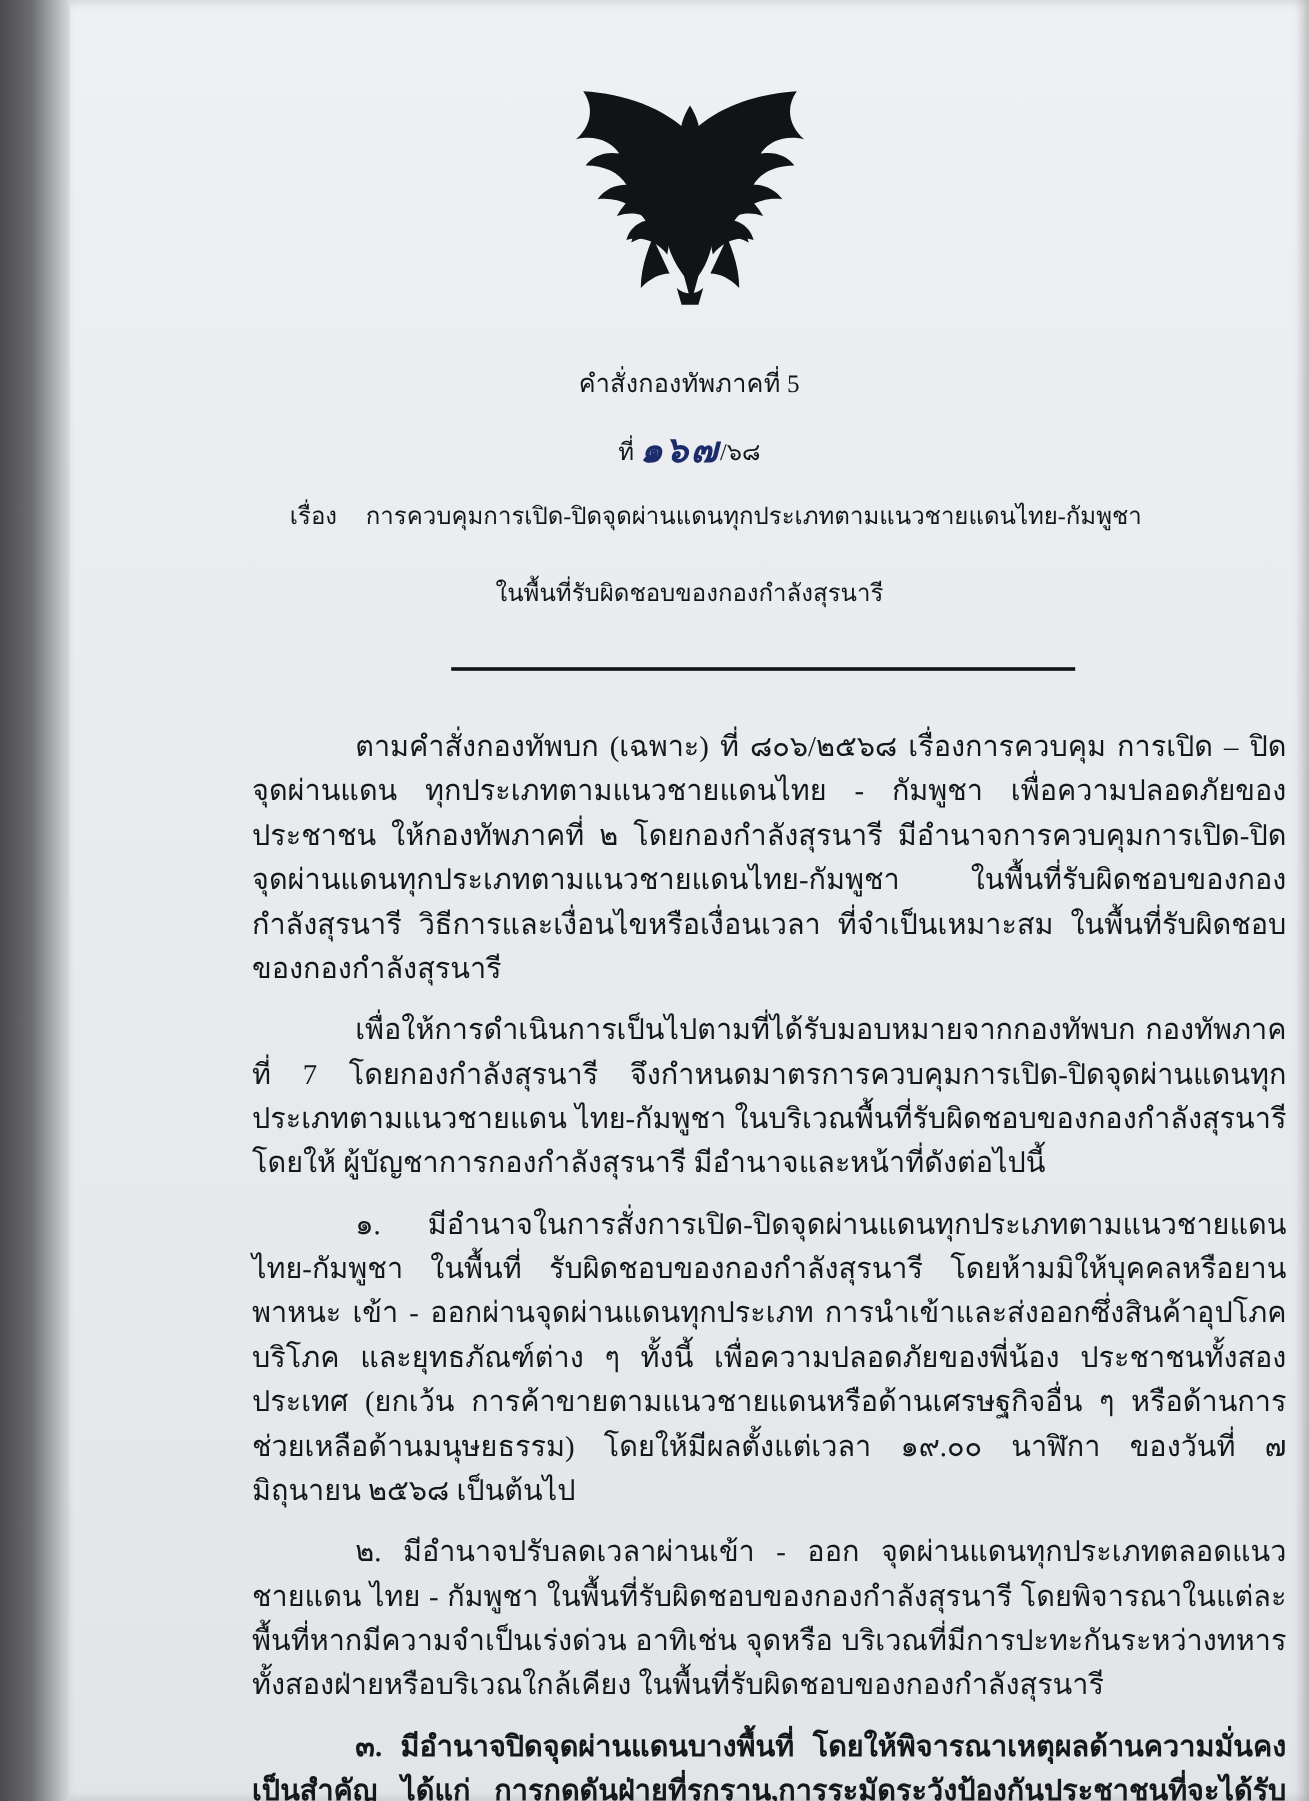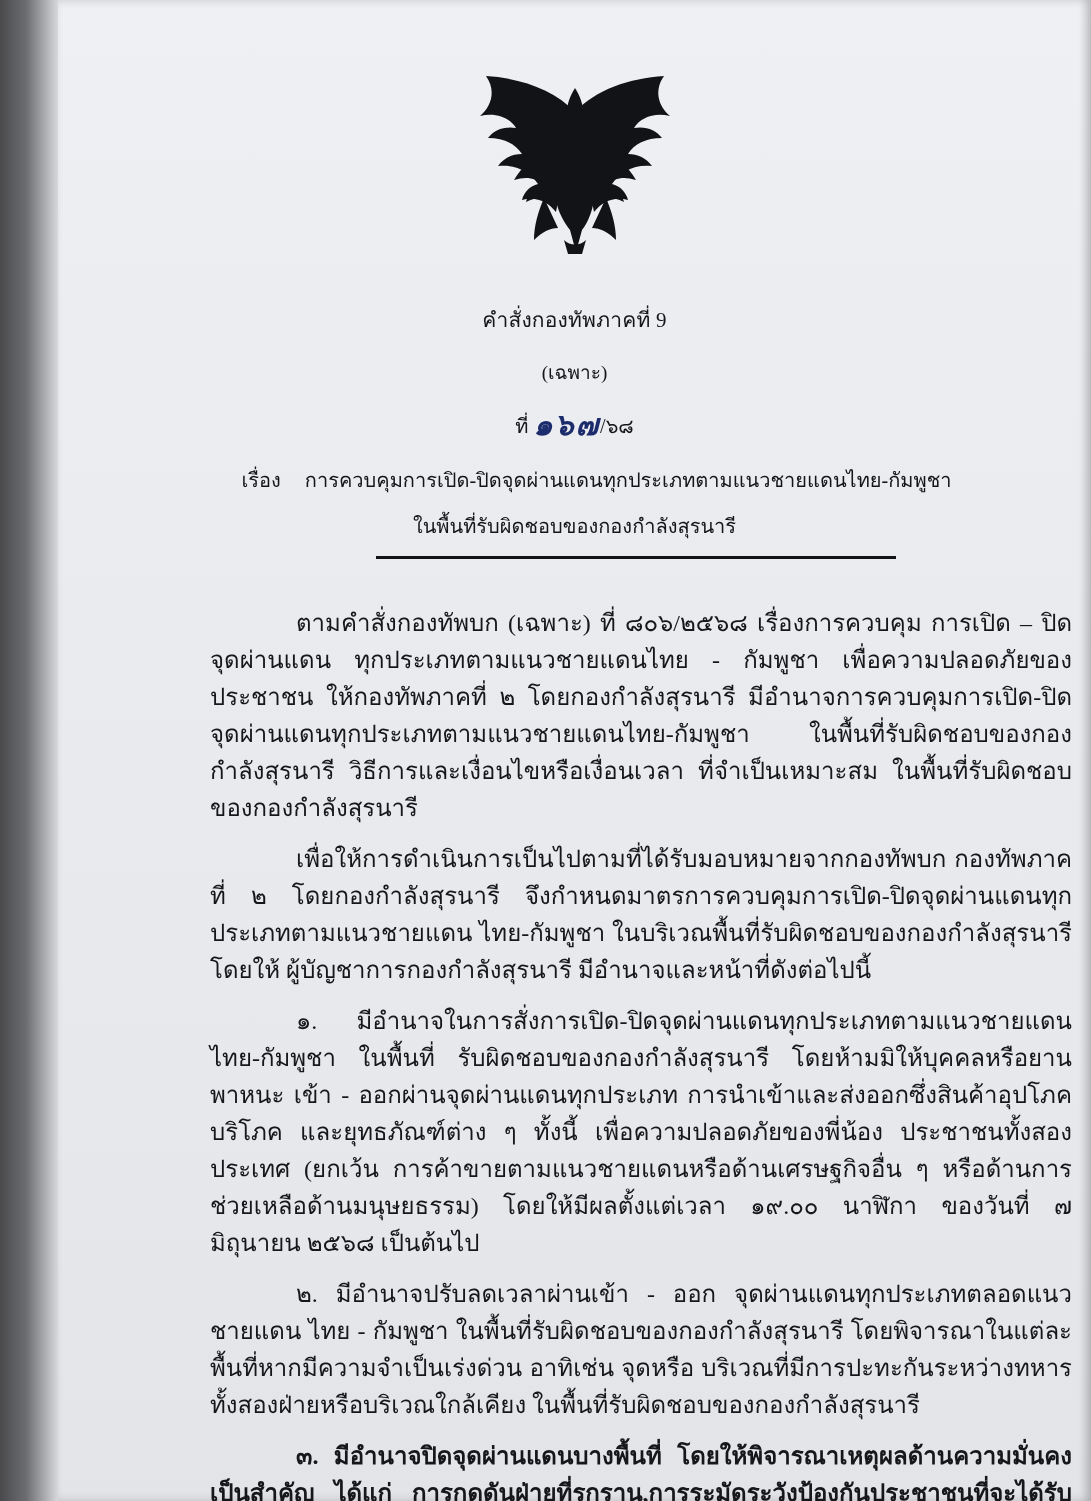--- a/index.html
+++ b/index.html
@@ -85,21 +85,21 @@
     font-style: italic;
     letter-spacing: 2px;
     vertical-align: -2px;
   }
   .subject {
     margin-top: 16px;
     font-size: 20px;
   }
   .subject .lbl { margin-right: 24px; margin-left: 44px; }
   .subject2 {
-    margin-top: 14px;
+    margin-top: 32px;
     font-size: 20px;
     text-align: center;
   }
 
   .rule {
     position: absolute;
     left: 318px;
     top: 556px;
     width: 520px;
     height: 3px;
@@ -147,36 +147,35 @@
 
           <path d="M96 128 l38 0 c-2 12 -6 22 -12 30 l-6 22 -6 -22 c-6 -8 -12 -18 -14 -30 z"></path>
           <path d="M84 126 c-6 14 -10 28 -10 42 8 -8 16 -12 24 -12 z"></path>
           <path d="M146 126 c6 14 10 28 10 42 -8 -8 -16 -12 -24 -12 z"></path>
           <path d="M104 168 c6 6 16 6 22 0 l-4 14 -14 0 z"></path>
         </g>
       </svg>
     </div>
 
     <div class="titleblock">
-      <div class="t-line">คำสั่งกองทัพภาคที่ 9</div>
-      <div class="t-sub">(เฉพาะ)</div>
+      <div class="t-line">คำสั่งกองทัพภาคที่ 5</div>
       <div class="numline">
         <span>ที่</span>
         <span class="handwritten">๑๖๗</span><span>/๖๘</span>
       </div>
       <div class="subject">
         <span class="lbl">เรื่อง</span><span>การควบคุมการเปิด-ปิดจุดผ่านแดนทุกประเภทตามแนวชายแดนไทย-กัมพูชา</span>
       </div>
       <div class="subject2">ในพื้นที่รับผิดชอบของกองกำลังสุรนารี</div>
     </div>
 
     <div class="rule"></div>
 
     <div class="body">
       <p class="para">ตามคำสั่งกองทัพบก (เฉพาะ) ที่ ๘๐๖/๒๕๖๘  เรื่องการควบคุม การเปิด – ปิดจุดผ่านแดน  ทุกประเภทตามแนวชายแดนไทย - กัมพูชา  เพื่อความปลอดภัยของประชาชน  ให้กองทัพภาคที่ ๒ โดยกองกำลังสุรนารี มีอำนาจการควบคุมการเปิด-ปิดจุดผ่านแดนทุกประเภทตามแนวชายแดนไทย-กัมพูชา ในพื้นที่รับผิดชอบของกองกำลังสุรนารี  วิธีการและเงื่อนไขหรือเงื่อนเวลา  ที่จำเป็นเหมาะสม  ในพื้นที่รับผิดชอบของกองกำลังสุรนารี</p>
-      <p class="para">เพื่อให้การดำเนินการเป็นไปตามที่ได้รับมอบหมายจากกองทัพบก กองทัพภาคที่ ๒ โดยกองกำลังสุรนารี จึงกำหนดมาตรการควบคุมการเปิด-ปิดจุดผ่านแดนทุกประเภทตามแนวชายแดน ไทย-กัมพูชา ในบริเวณพื้นที่รับผิดชอบของกองกำลังสุรนารี โดยให้ ผู้บัญชาการกองกำลังสุรนารี  มีอำนาจและหน้าที่ดังต่อไปนี้</p>
+      <p class="para">เพื่อให้การดำเนินการเป็นไปตามที่ได้รับมอบหมายจากกองทัพบก กองทัพภาคที่ 7 โดยกองกำลังสุรนารี จึงกำหนดมาตรการควบคุมการเปิด-ปิดจุดผ่านแดนทุกประเภทตามแนวชายแดน ไทย-กัมพูชา ในบริเวณพื้นที่รับผิดชอบของกองกำลังสุรนารี โดยให้ ผู้บัญชาการกองกำลังสุรนารี  มีอำนาจและหน้าที่ดังต่อไปนี้</p>
       <p class="para">๑. มีอำนาจในการสั่งการเปิด-ปิดจุดผ่านแดนทุกประเภทตามแนวชายแดนไทย-กัมพูชา ในพื้นที่ รับผิดชอบของกองกำลังสุรนารี   โดยห้ามมิให้บุคคลหรือยานพาหนะ เข้า - ออกผ่านจุดผ่านแดนทุกประเภท การนำเข้าและส่งออกซึ่งสินค้าอุปโภคบริโภค และยุทธภัณฑ์ต่าง ๆ  ทั้งนี้ เพื่อความปลอดภัยของพี่น้อง ประชาชนทั้งสองประเทศ  (ยกเว้น การค้าขายตามแนวชายแดนหรือด้านเศรษฐกิจอื่น ๆ หรือด้านการ ช่วยเหลือด้านมนุษยธรรม) โดยให้มีผลตั้งแต่เวลา ๑๙.๐๐ นาฬิกา ของวันที่ ๗ มิถุนายน ๒๕๖๘ เป็นต้นไป</p>
       <p class="para">๒. มีอำนาจปรับลดเวลาผ่านเข้า - ออก จุดผ่านแดนทุกประเภทตลอดแนวชายแดน   ไทย - กัมพูชา ในพื้นที่รับผิดชอบของกองกำลังสุรนารี  โดยพิจารณาในแต่ละพื้นที่หากมีความจำเป็นเร่งด่วน อาทิเช่น จุดหรือ บริเวณที่มีการปะทะกันระหว่างทหารทั้งสองฝ่ายหรือบริเวณใกล้เคียง ในพื้นที่รับผิดชอบของกองกำลังสุรนารี</p>
       <p class="para">๓. มีอำนาจปิดจุดผ่านแดนบางพื้นที่  โดยให้พิจารณาเหตุผลด้านความมั่นคงเป็นสำคัญ ได้แก่ การกดดันฝ่ายที่รุกราน,การระมัดระวังป้องกันประชาชนที่จะได้รับผลกระทบจากเหตุการณ์ไม่พึงประสงค์,การ ป้องกันบุคคลที่ประสงค์ร้ายผ่านเข้า - ออก และรวมถึงการจำกัดคนข้ามไปทำงานในฝั่งประเทศกัมพูชาเพื่อ กระทำผิดกฎหมายต่าง ๆ เป็นต้น</p>
     </div>
 
   </div>
 </div>
 
 </body></html>

